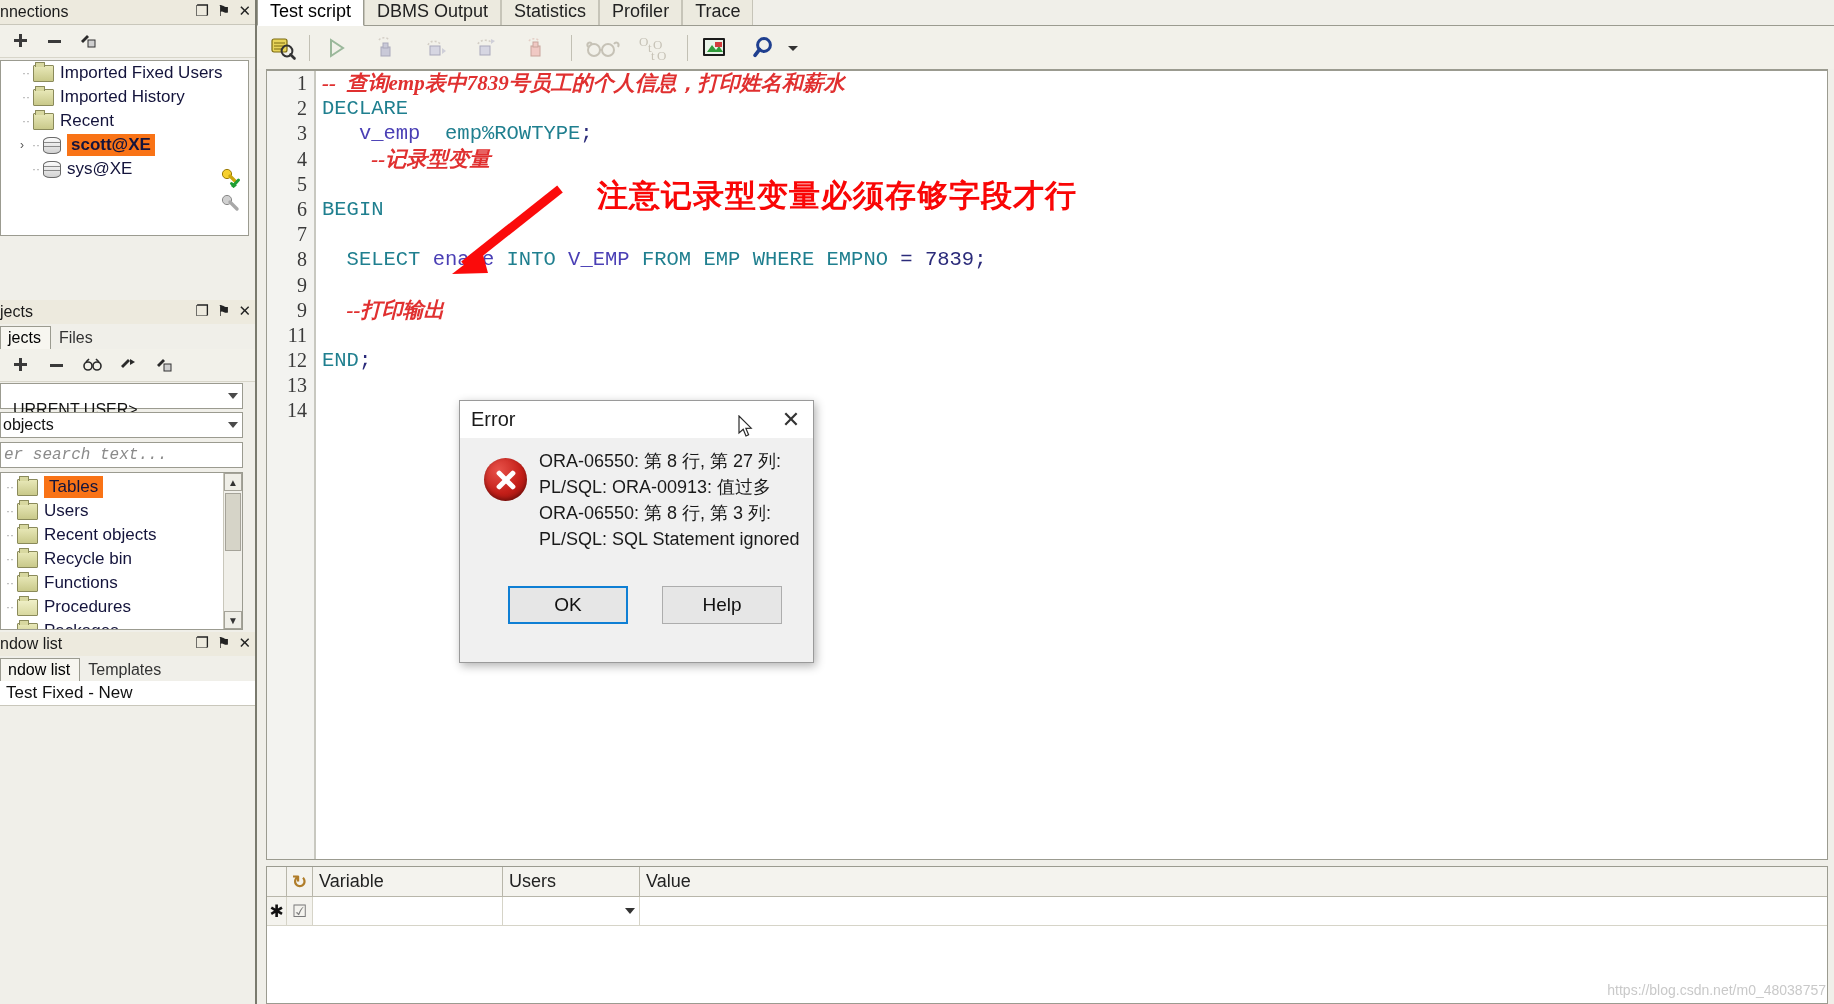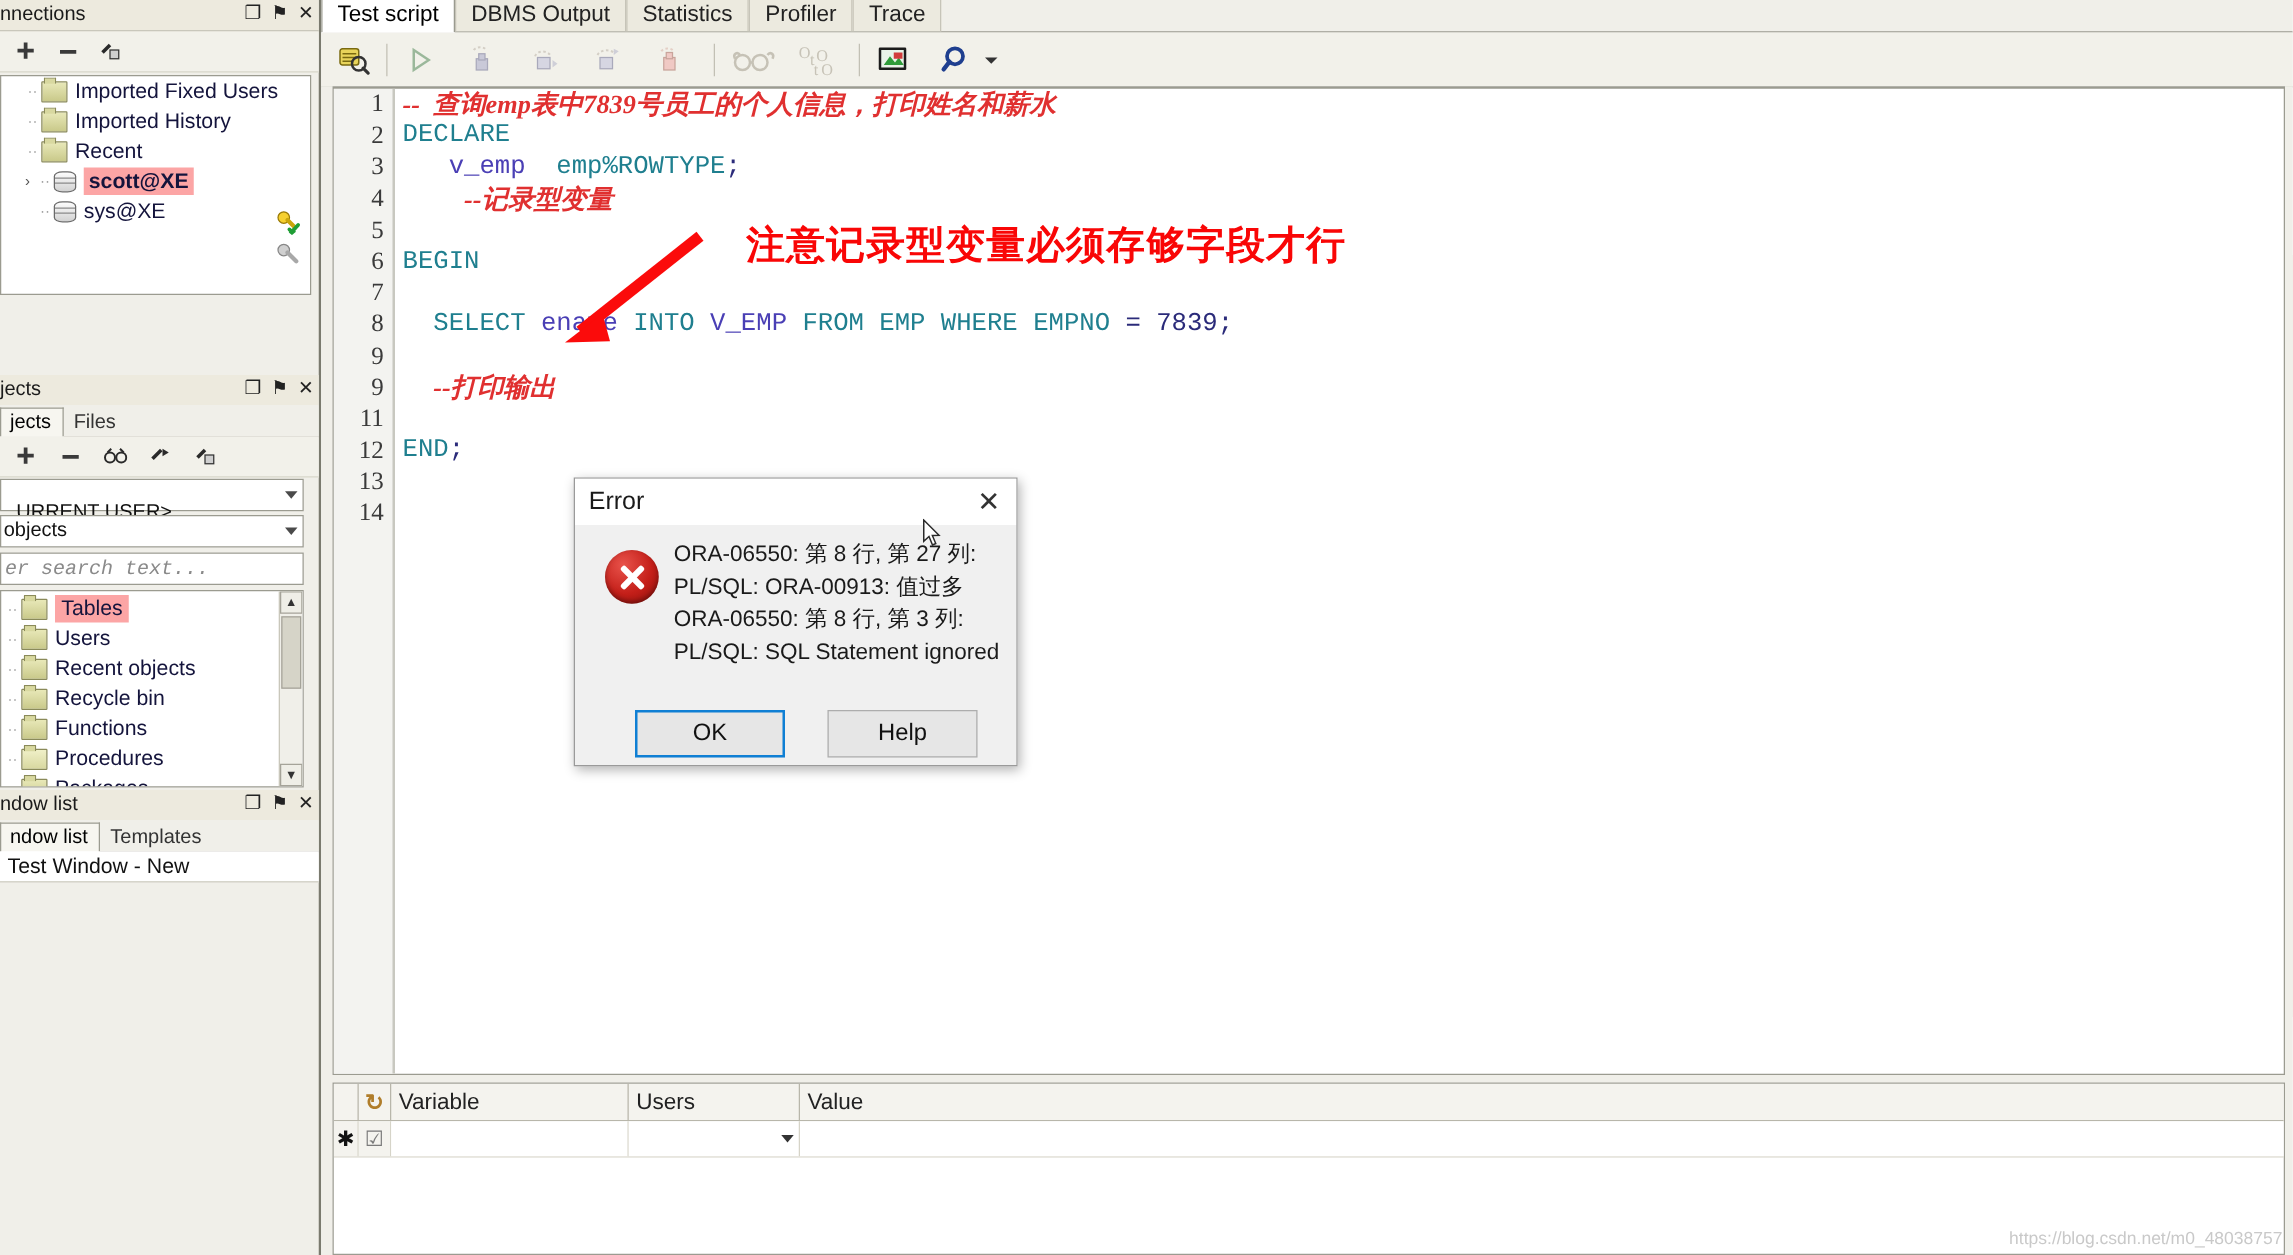--- a/index.html
+++ b/index.html
@@ -66,21 +66,21 @@
     width:16px;height:15px;margin-right:6px;flex:none;position:relative;
     background:linear-gradient(#fcfcfc,#d2d2d2);
     border:1px solid #6a6a6a;border-radius:7px/4px;
   }
   .db-ic:before,.db-ic:after{
     content:"";position:absolute;left:0;right:0;height:3px;border-top:1px solid #8a8a8a;
   }
   .db-ic:before{top:4px;}
   .db-ic:after{top:8px;}
   .expander{width:14px;text-align:center;font-size:12px;color:#555;flex:none;}
-  .sel{background:#fca5a5;}
+  .sel{background:#f97316;}
   .dots{
     width:14px;flex:none;color:#999;font-size:12px;text-align:center;
   }
 
   .key-ic{
     position:absolute;right:6px;width:22px;height:22px;
   }
 
   .tabstrip{
     height:25px;background:#f0efe9;display:flex;align-items:flex-end;
@@ -212,21 +212,21 @@
   .grow{display:flex;height:28px;font-size:17px;border-bottom:1px solid #d6d4c8;}
   .grow .gc{border-right:1px solid #d6d4c8;box-sizing:border-box;position:relative;
             display:flex;align-items:center;justify-content:center;background:#fff;}
   .grow .gc.hdr{background:#f4f3ee;}
   .cellcombo{position:absolute;right:4px;top:50%;transform:translateY(-50%);
     border-left:5px solid transparent;border-right:5px solid transparent;
     border-top:6px solid #333;}
 
   
   .dlg{
-    position:absolute;left:459px;top:382px;width:355px;height:231px;
+    position:absolute;left:459px;top:400px;width:355px;height:263px;
     background:#f0f0f0;border:1px solid #9a9a9a;
     box-shadow:2px 3px 9px rgba(0,0,0,.30);
     box-sizing:border-box;
   }
   .dlg-title{
     height:37px;background:#ffffff;display:flex;align-items:center;
     padding-left:11px;font-size:20px;color:#1a1a1a;position:relative;
     box-sizing:border-box;
   }
   .dlg-close{
@@ -466,21 +466,21 @@
         <span>✕</span>
       </span>
     </div>
 
     <div class="tabstrip" style="position:absolute;top:656px;left:0;right:0;">
       <div class="tb active">ndow list</div>
       <div class="tb">Templates</div>
     </div>
 
     <div style="position:absolute;top:681px;left:0;right:0;height:24px;background:#fff;border-bottom:1px solid #c9c7bb;display:flex;align-items:center;font-size:17px;color:#111;">
-      <span style="padding-left:6px;">Test Window - New</span>
+      <span style="padding-left:6px;">Test Fixed - New</span>
     </div>
   </div>
 
   <div class="main">
 
     <div class="main-tabs">
       <div class="mt active">Test script</div>
       <div class="mt inact">DBMS Output</div>
       <div class="mt inact">Statistics</div>
       <div class="mt inact">Profiler</div>

